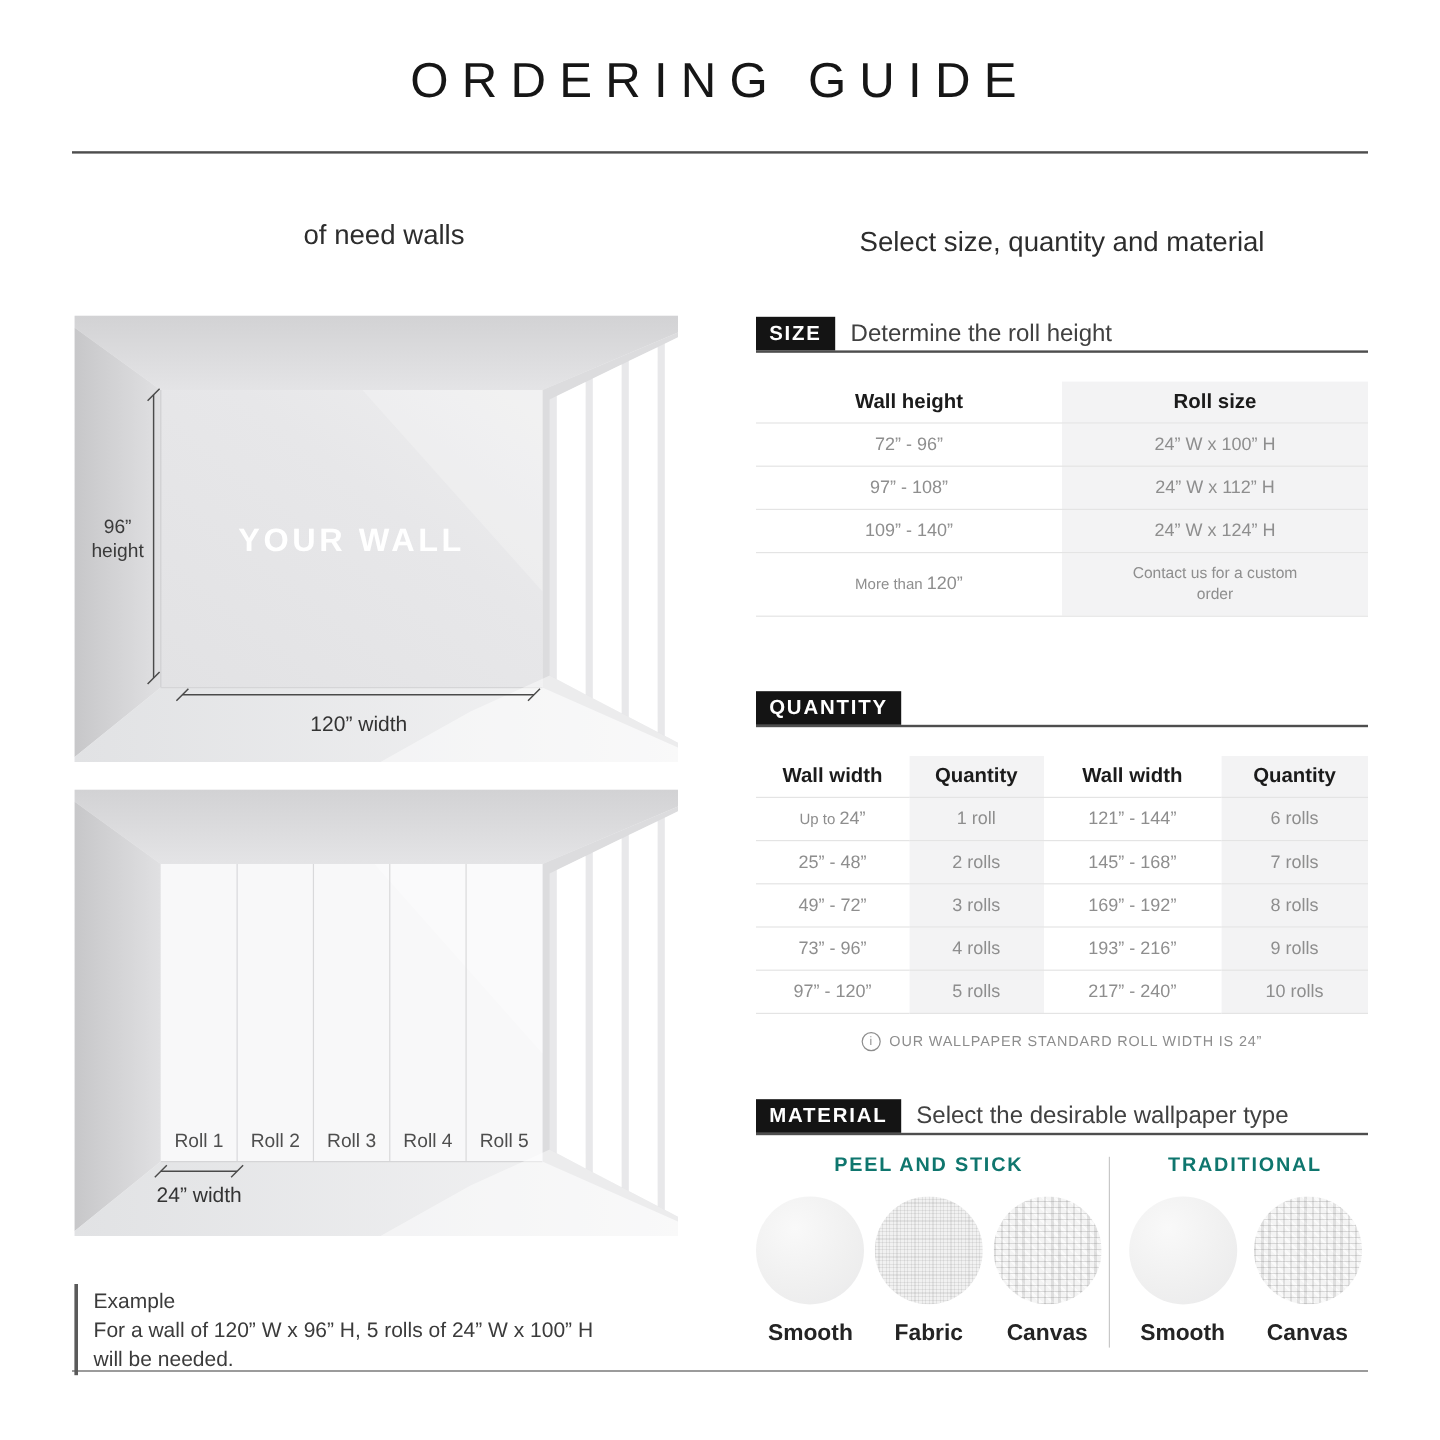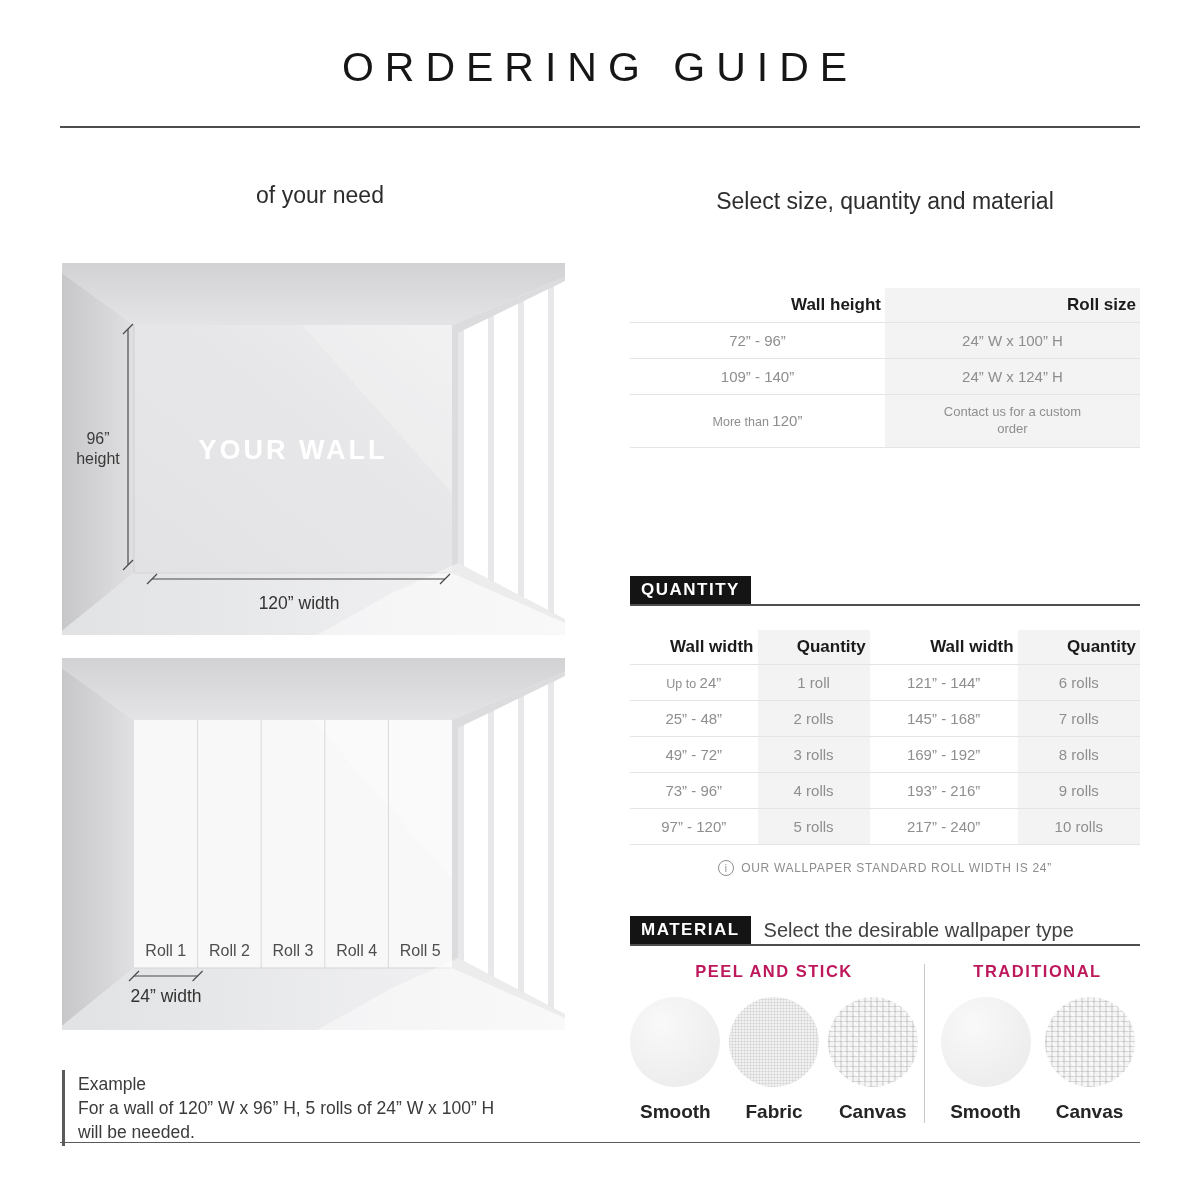--- a/index.html
+++ b/index.html
@@ -39,21 +39,21 @@
   .sec-material { top:730px; }
 
   .sec-head { display:flex; align-items:stretch; border-bottom:2px solid #4e4e4e; }
   .badge {
     background:#141414; color:#ffffff; font-weight:700; font-size:17px;
     letter-spacing:1.5px; padding:4px 11px; display:inline-block;
   }
   .sec-title { font-size:20px; color:#414141; margin-left:13px; align-self:center; }
 
   table.tbl { width:100%; border-collapse:collapse; margin-top:24px; }
-  .tbl th { font-size:17px; font-weight:700; color:#1b1b1b; padding:7px 4px; text-align:right; }
+  .tbl th { font-size:17px; font-weight:700; color:#1b1b1b; padding:7px 4px; text-align:center; }
   .tbl td { font-size:15px; color:#8e8e8e; padding:9px 4px; text-align:center; border-top:1px solid #e4e4e4; }
   .tbl tbody tr:last-child td { border-bottom:1px solid #e4e4e4; }
   .gray { background:#f3f3f4; }
   .pfx { font-size:12.5px; }
   .small-cell { font-size:13px; line-height:1.3; display:inline-block; max-width:150px; }
 
   .note {
     margin-top:15px; display:flex; justify-content:center; align-items:center; gap:7px;
     font-size:12px; letter-spacing:.7px; color:#8d8d8d;
   }
@@ -67,21 +67,21 @@
     display:flex; justify-content:center; align-items:center; gap:8px;
     font-size:15px; letter-spacing:1.2px; color:#7c7c7c;
   }
   .footer .info-icon { width:17px; height:17px; font-size:12px; border-color:#7c7c7c; color:#7c7c7c; }
 
   
   .material-groups { display:flex; margin-top:16px; }
   .mat-group { text-align:center; }
   .mat-g1 { width:288px; }
   .mat-g2 { flex:1; }
-  .mat-title { font-size:16.5px; font-weight:700; letter-spacing:1.5px; color:#be185d; }
+  .mat-title { font-size:16.5px; font-weight:700; letter-spacing:1.5px; color:#0f766e; }
   .swatch-row { display:flex; justify-content:center; gap:8px; margin-top:16px; }
   .mat-g2 .swatch-row { gap:12px; }
   .swatch { width:92px; }
   .circle { width:90px; height:90px; border-radius:50%; margin:0 auto; }
   .tex-smooth {
     background: radial-gradient(circle at 36% 30%, #f9f9f9 0%, #f0f0f0 55%, #e9e9ea 100%);
   }
   .tex-fabric {
     background-color:#f1f1f1;
     background-image:
@@ -101,21 +101,21 @@
 </head>
 <body>
 
 <div class="canvas">
 
   <h1 class="page-title">ORDERING GUIDE</h1>
   <div class="rule top-rule"></div>
 
   <div class="left-col">
     <div class="col-heading">
-      <div>of your need</div>
+      <div>of need walls</div>
     </div>
 
     <div class="room room1">
       <svg viewBox="0 0 503 372" width="503" height="372">
         <defs>
           <linearGradient id="r1lw" x1="0" x2="1" y1="0" y2="0">
               <stop offset="0" stop-color="#c7c7c9"></stop>
               <stop offset="1" stop-color="#e0e0e2"></stop>
             </linearGradient>
           <linearGradient id="r1ce" x1="0" x2="0" y1="0" y2="1">
@@ -224,35 +224,43 @@
       <div>Example</div>
       <div>For a wall of 120” W x 96” H, 5 rolls of 24” W x 100” H</div>
       <div>will be needed.</div>
     </div>
   </div>
 
   <div class="right-col">
     <div class="col-heading">Select size, quantity and material</div>
 
     <section class="sec sec-size">
+      <div class="sec-head">
+        <span class="badge">SIZE</span>
+        <span class="sec-title">Determine the roll height</span>
+      </div>
       <table class="tbl">
         <colgroup>
             <col style="width:50%">
             <col style="width:50%">
           </colgroup>
         <thead>
           <tr>
             <th>Wall height</th>
             <th class="gray">Roll size</th>
           </tr>
         </thead>
         <tbody>
           <tr>
             <td><span class="pfx"></span><span>72” - 96”</span></td>
             <td class="gray">24” W x 100” H</td>
+          </tr>
+          <tr>
+            <td><span class="pfx"></span><span>97” - 108”</span></td>
+            <td class="gray">24” W x 112” H</td>
           </tr>
           <tr>
             <td><span class="pfx"></span><span>109” - 140”</span></td>
             <td class="gray">24” W x 124” H</td>
           </tr>
           <tr>
             <td><span class="pfx">More than </span><span>120”</span></td>
             <td class="gray"><span class="small-cell">Contact us for a custom order</span></td>
           </tr>
         </tbody>

